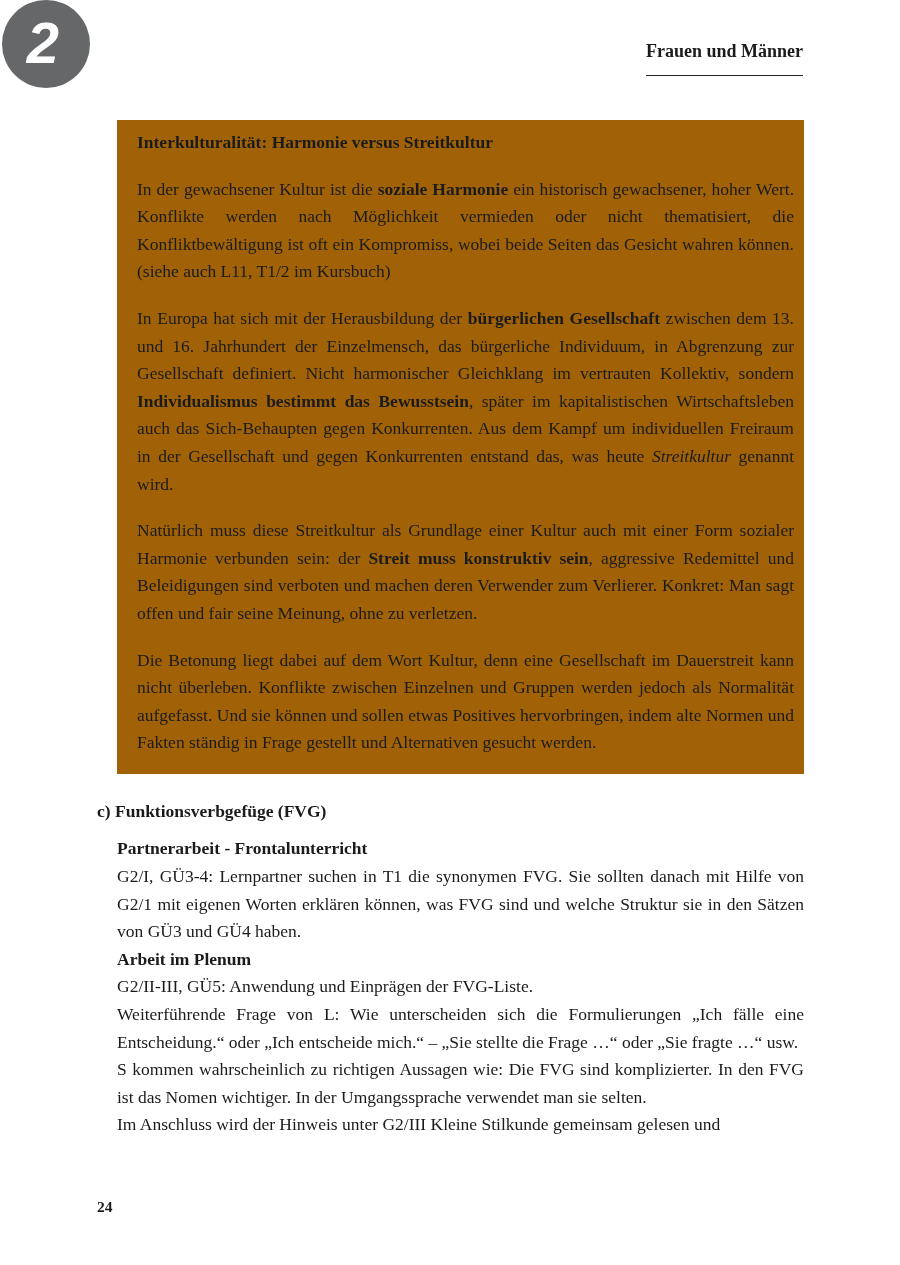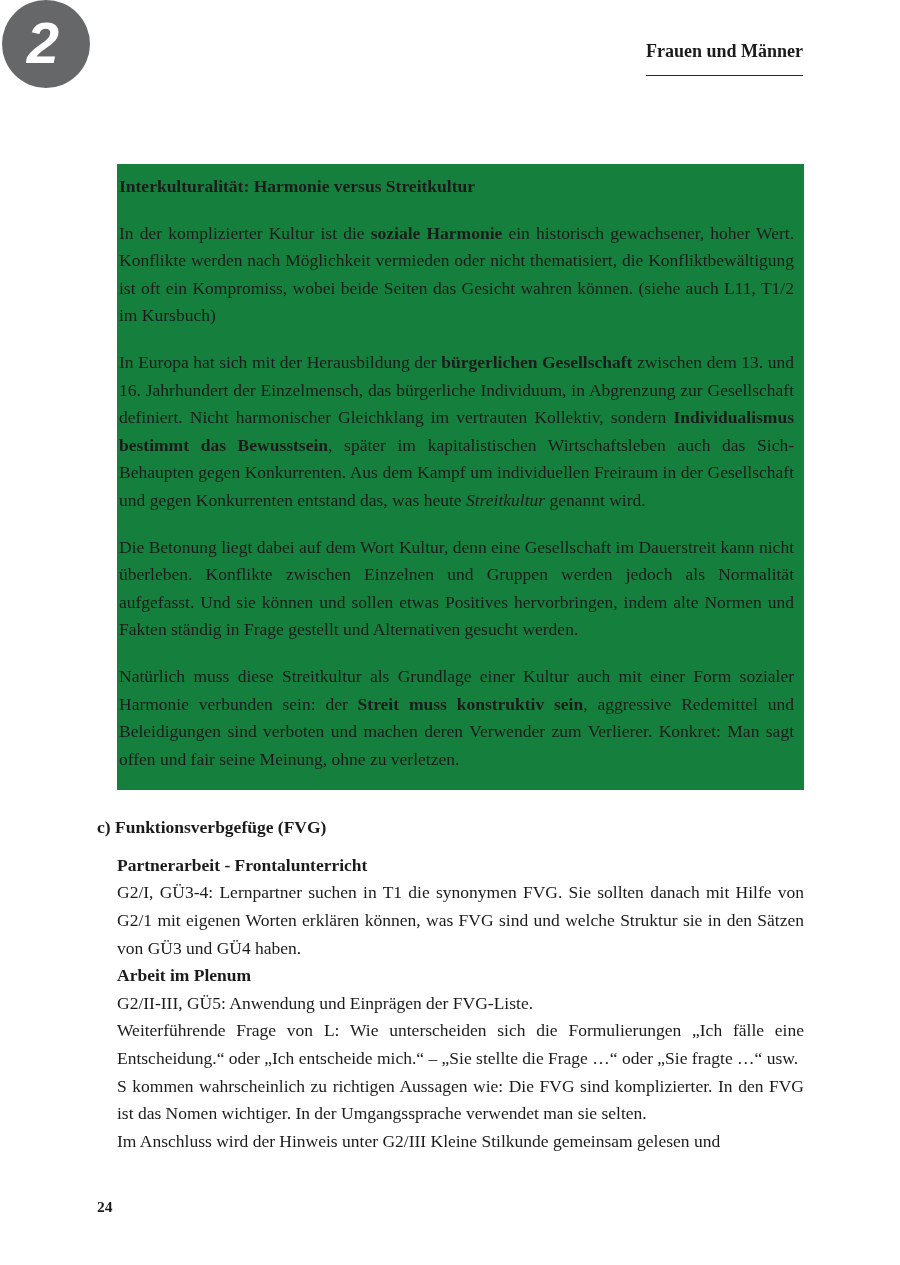--- a/index.html
+++ b/index.html
@@ -36,21 +36,21 @@
     font-weight:700; font-size:18px; color:#1b1b1b;
     border-bottom:1.5px solid #262626; padding-bottom:13px;
   }
 
   
   .content {
     position:absolute; left:117px; top:120px; width:687px;
     font-size:17.5px; line-height:27.6px; text-align:justify;
   }
 
-  .infobox { background:#15803d; padding:9px 10px 17px 2px;margin-top:44px; }
+  .infobox { background:#a16207; padding:9px 10px 17px 20px; }
   .infobox-title { font-size:17.5px; font-weight:700; text-align:left; line-height:27.6px; }
   .infobox p { margin:19px 0 0 0; }
 
   .section-heading {
     font-size:17.5px; font-weight:700; text-align:left;
     margin:24px 0 0 -20px; line-height:27.6px;
   }
   .sub-heading {
     font-size:17.5px; font-weight:700; text-align:left; line-height:27.6px;
   }
@@ -72,27 +72,27 @@
   <div class="badge">
     <span class="badge-num">2</span>
   </div>
   <div class="chapter-title">Frauen und Männer</div>
 
   <div class="content">
 
     <div class="infobox">
       <h2 class="infobox-title">Interkulturalität: Harmonie versus Streitkultur</h2>
 
-      <p><span>In der komplizierter Kultur ist die </span><strong>soziale Harmonie</strong><span> ein historisch gewachsener, hoher Wert. Konflikte werden nach Möglichkeit vermieden oder nicht thematisiert, die Konfliktbewältigung ist oft ein Kompromiss, wobei beide Seiten das Gesicht wahren können. (siehe auch L11, T1/2 im Kursbuch)</span></p>
+      <p><span>In der gewachsener Kultur ist die </span><strong>soziale Harmonie</strong><span> ein historisch gewachsener, hoher Wert. Konflikte werden nach Möglichkeit vermieden oder nicht thematisiert, die Konfliktbewältigung ist oft ein Kompromiss, wobei beide Seiten das Gesicht wahren können. (siehe auch L11, T1/2 im Kursbuch)</span></p>
 
       <p><span>In Europa hat sich mit der Herausbildung der </span><strong>bürgerlichen Gesellschaft</strong><span> zwischen dem 13. und 16. Jahrhundert der Einzelmensch, das bürgerliche Individuum, in Abgrenzung zur Gesellschaft definiert. Nicht harmonischer Gleichklang im vertrauten Kollektiv, sondern </span><strong>Individualismus bestimmt das Bewusstsein</strong><span>, später im kapitalistischen Wirtschaftsleben auch das Sich-Behaupten gegen Konkurrenten. Aus dem Kampf um individuellen Freiraum in der Gesellschaft und gegen Konkurrenten entstand das, was heute </span><em>Streitkultur</em><span> genannt wird.</span></p>
 
+      <p><span>Natürlich muss diese Streitkultur als Grundlage einer Kultur auch mit einer Form sozialer Harmonie verbunden sein: der </span><strong>Streit muss konstruktiv sein</strong><span>, aggressive Redemittel und Beleidigungen sind verboten und machen deren Verwender zum Verlierer. Konkret: Man sagt offen und fair seine Meinung, ohne zu verletzen.</span></p>
+
       <p>Die Betonung liegt dabei auf dem Wort Kultur, denn eine Gesellschaft im Dauerstreit kann nicht überleben. Konflikte zwischen Einzelnen und Gruppen werden jedoch als Normalität aufgefasst. Und sie können und sollen etwas Positives hervorbringen, indem alte Normen und Fakten ständig in Frage gestellt und Alternativen gesucht werden.</p>
-
-      <p><span>Natürlich muss diese Streitkultur als Grundlage einer Kultur auch mit einer Form sozialer Harmonie verbunden sein: der </span><strong>Streit muss konstruktiv sein</strong><span>, aggressive Redemittel und Beleidigungen sind verboten und machen deren Verwender zum Verlierer. Konkret: Man sagt offen und fair seine Meinung, ohne zu verletzen.</span></p>
     </div>
 
     <h3 class="section-heading">c) Funktionsverbgefüge (FVG)</h3>
 
     <div>
       <h4 class="sub-heading first">Partnerarbeit - Frontalunterricht</h4>
       <p class="body-p">G2/I, GÜ3-4: Lernpartner suchen in T1 die synonymen FVG. Sie sollten danach mit Hilfe von G2/1 mit eigenen Worten erklären können, was FVG sind und welche Struktur sie in den Sätzen von GÜ3 und GÜ4 haben.</p>
     </div>
 
     <div>

